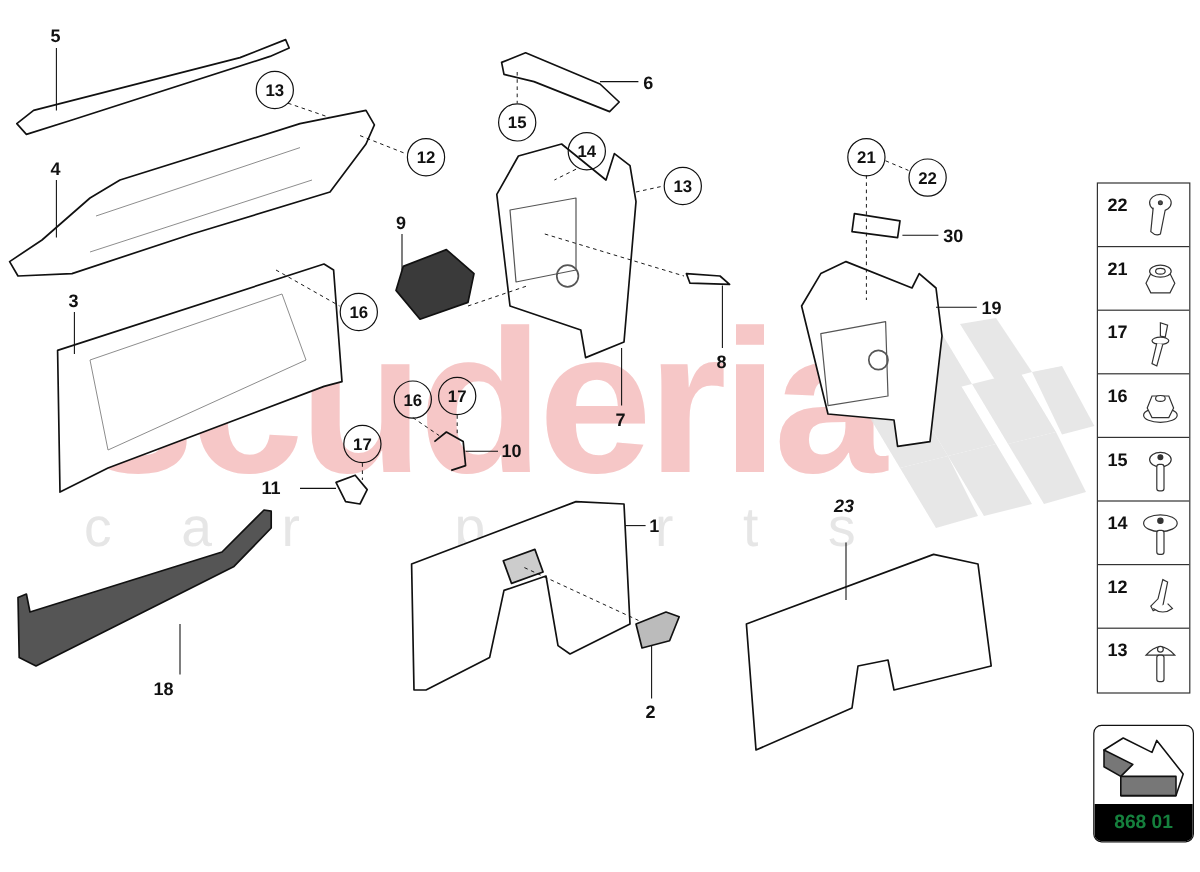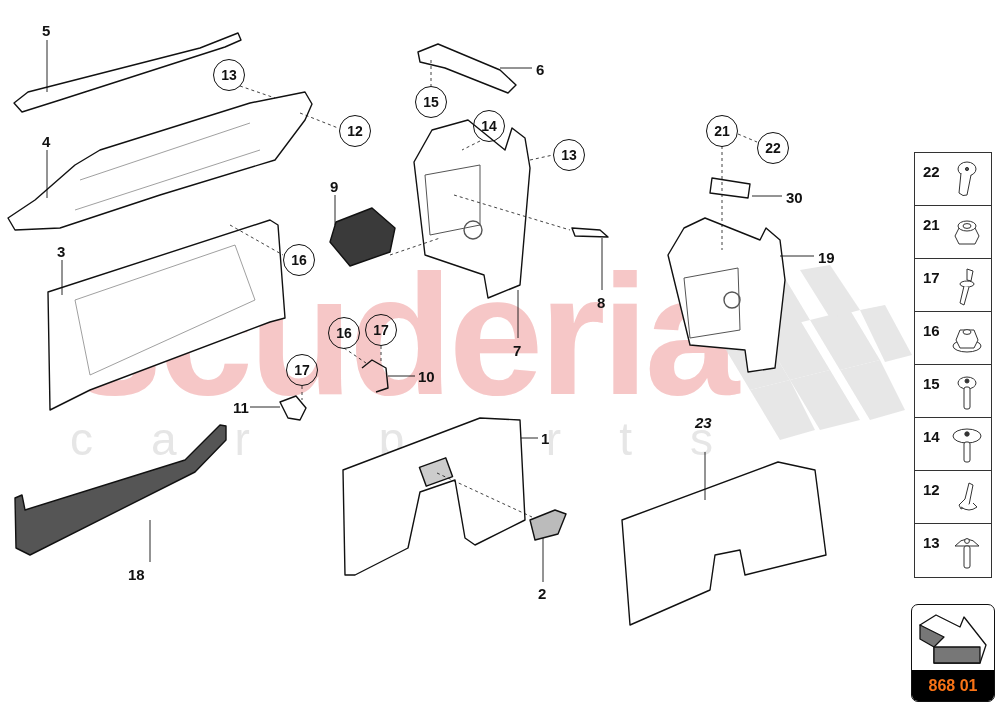--- a/index.html
+++ b/index.html
@@ -9,21 +9,21 @@
   .wm-sub{left:70px;top:412px;font-size:46px;color:#e6e6e6;letter-spacing:58px;font-weight:normal;}
   .callout{position:absolute;width:32px;height:32px;border:1.6px solid #111;border-radius:50%;background:transparent;display:flex;align-items:center;justify-content:center;font-size:14px;font-weight:bold;color:#111;box-sizing:border-box;}
   .lbl{position:absolute;font-size:15px;font-weight:bold;color:#111;}
   svg.draw{position:absolute;left:0;top:0;}
   .legend{position:absolute;left:914px;top:152px;width:76px;border:1.4px solid #333;background:#fff;}
   .legend-row{height:53px;border-bottom:1.4px solid #333;position:relative;box-sizing:border-box;}
   .legend-row:last-child{border-bottom:none;}
   .legend-num{position:absolute;left:8px;top:10px;font-size:15px;font-weight:bold;color:#111;}
   .legend-icon{position:absolute;left:34px;top:6px;width:36px;height:42px;}
   .ref-box{position:absolute;left:911px;top:604px;width:82px;height:96px;border:1.6px solid #111;border-radius:7px;overflow:hidden;background:#fff;}
-  .ref-code{position:absolute;left:0;bottom:0;width:100%;height:31px;background:#000;color:#f97316;font-size:16px;font-weight:bold;display:flex;align-items:center;justify-content:center;}
+  .ref-code{position:absolute;left:0;bottom:0;width:100%;height:31px;background:#000;color:#15803d;font-size:16px;font-weight:bold;display:flex;align-items:center;justify-content:center;}
 </style>
 </head>
 <body>
 
 <div class="wm wm-main">scuderia</div>
 <div class="wm wm-sub">car parts</div>
 
 <svg class="draw" width="1000" height="727">
   <g fill="#e3e3e3" opacity="0.85">
     <polygon points="690,290 730,280 760,330 720,340"></polygon>
@@ -129,21 +129,21 @@
 <div class="lbl" style="left:42px;top:22px;">5</div>
 <div class="lbl" style="left:42px;top:133px;">4</div>
 <div class="lbl" style="left:57px;top:243px;">3</div>
 <div class="lbl" style="left:536px;top:61px;">6</div>
 <div class="lbl" style="left:330px;top:178px;">9</div>
 <div class="lbl" style="left:786px;top:189px;">30</div>
 <div class="lbl" style="left:818px;top:249px;">19</div>
 <div class="lbl" style="left:597px;top:294px;">8</div>
 <div class="lbl" style="left:513px;top:342px;">7</div>
 <div class="lbl" style="left:418px;top:368px;">10</div>
-<div class="lbl" style="left:233px;top:399px;">11</div>
+<div class="lbl" style="left:218px;top:399px;">11</div>
 <div class="lbl" style="left:541px;top:430px;">1</div>
 <div class="lbl" style="left:695px;top:414px;font-style:italic;">23</div>
 <div class="lbl" style="left:128px;top:566px;">18</div>
 <div class="lbl" style="left:538px;top:585px;">2</div>
 
 <div class="legend">
   <div class="legend-row">
     <span class="legend-num">22</span>
     <svg class="legend-icon" viewBox="0 0 36 42">
         <g fill="#fff" stroke="#333" stroke-width="1">

